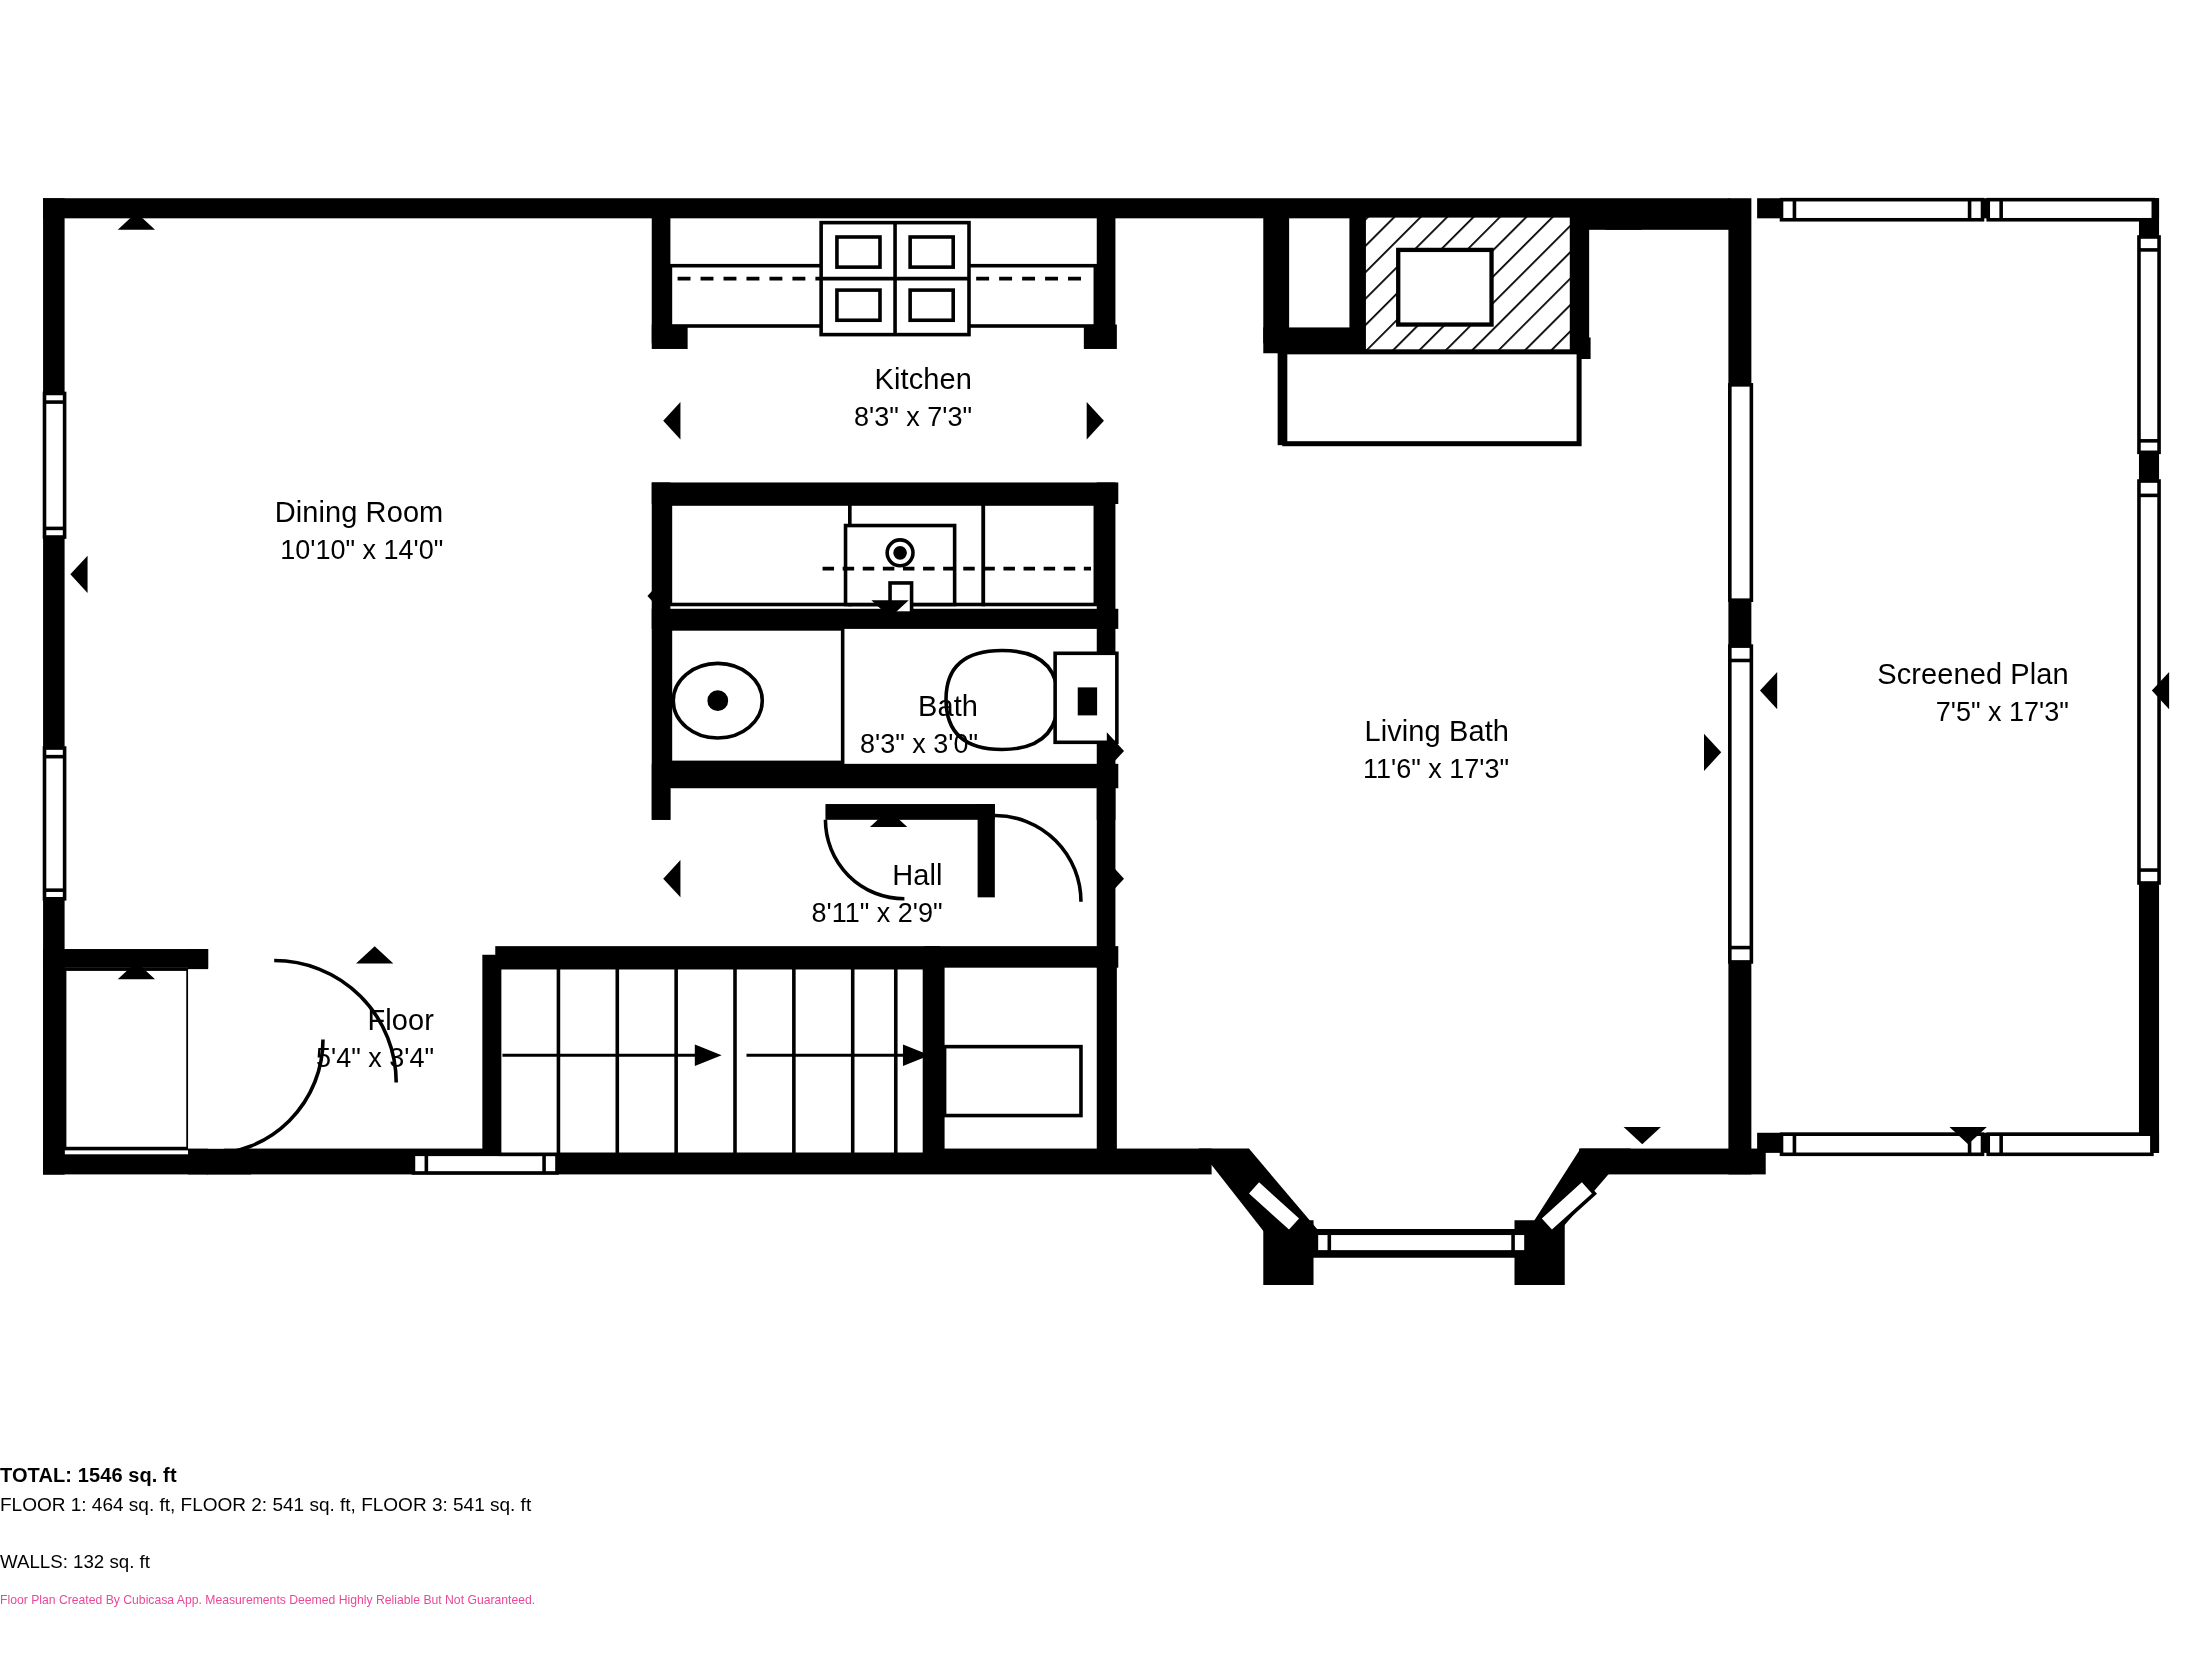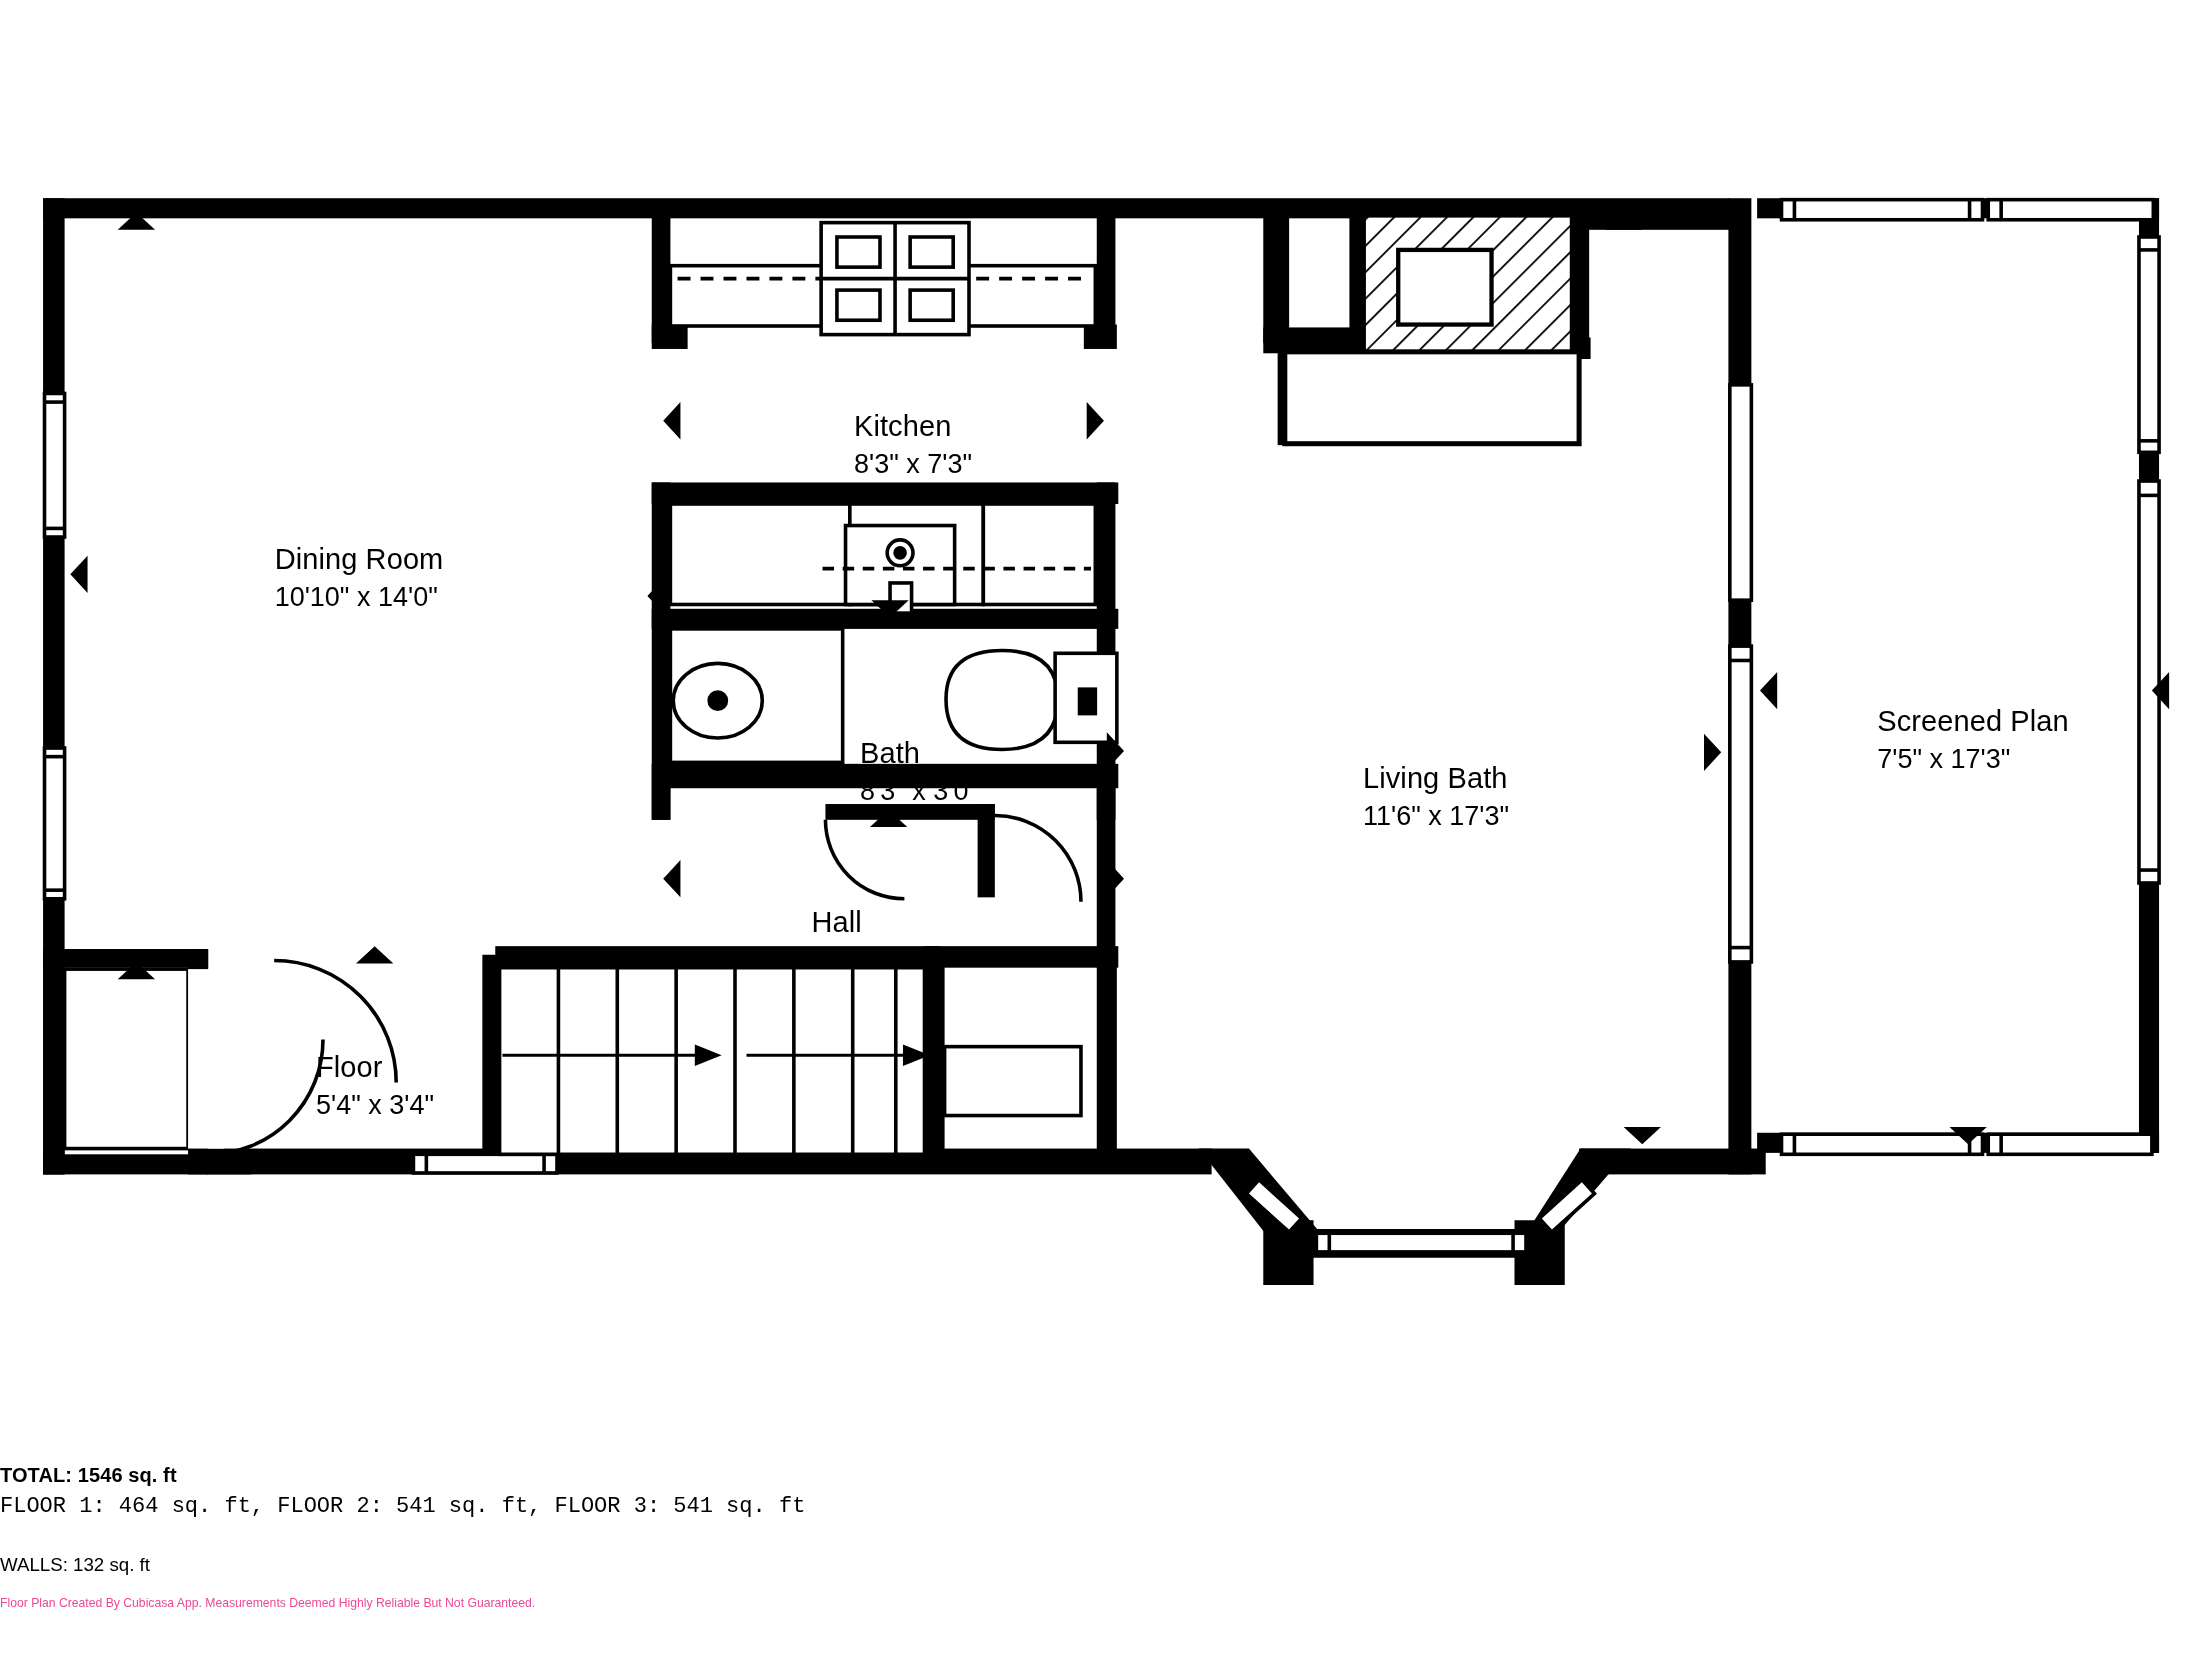--- a/index.html
+++ b/index.html
@@ -20,25 +20,24 @@
     position: absolute;
     left: 0;
     top: 0;
     width: 2205px;
     height: 1654px;
   }
 
   
   .room-label {
     position: absolute;
-    text-align: left;
+    text-align: right;
     line-height: 1.18;
     white-space: nowrap;
     transform: translate(-50%, -50%);
-    margin-top: 47px;
   }
   .room-label .rname {
     display: block;
     font-size: 29px;
     font-weight: 400;
     letter-spacing: 0.1px;
   }
   .room-label .rdim {
     display: block;
     font-size: 27px;
@@ -53,23 +52,22 @@
     right: 0;
     top: 1464px;
     text-align: left;
   }
   .footer .total {
     font-size: 20px;
     font-weight: bold;
     letter-spacing: 0.1px;
   }
   .footer .floors {
-    font-size: 22px;
+    font-size: 19px;
     margin-top: 7.2px;
-    font-family: Liberation Mono, monospace;
   }
   .footer .excluded {
     font-size: 18.7px;
     margin-top: 7.2px;
     line-height: 1.35;
   }
   .footer .credit {
     font-size: 12.2px;
     margin-top: 18.7px;
     color: #ec4899;

